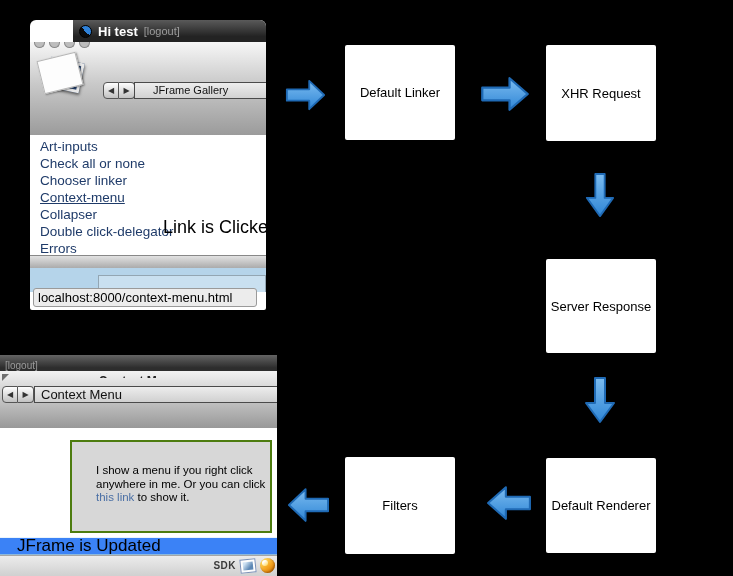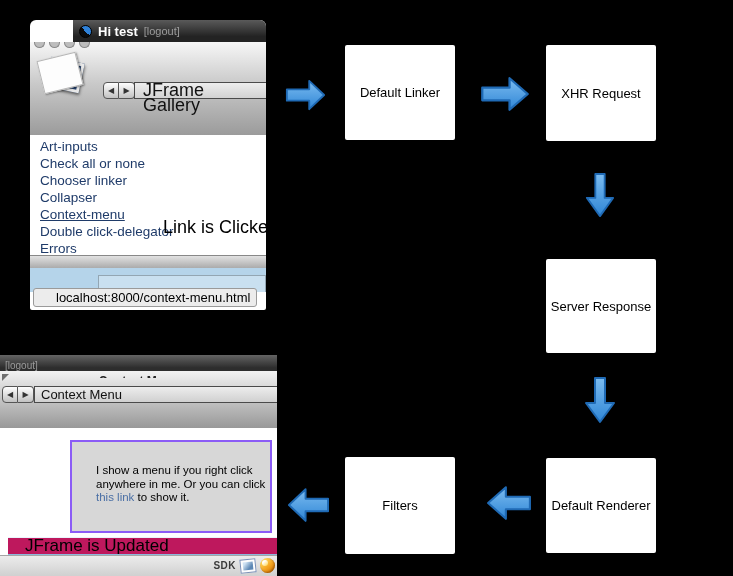--- a/index.html
+++ b/index.html
@@ -35,37 +35,37 @@
           background:linear-gradient(135deg,#e8f1f9 10%,#8fb4d6 55%,#cadeee 90%); }
   .segctl { position:absolute; left:73px; top:40px; height:17px; display:flex; }
   .segbtn { width:16px; height:17px; border:1px solid #555;
           background:linear-gradient(#fefefe,#c2c2c2); font-size:8px; line-height:15px;
           text-align:center; color:#333; }
   .segbtn.first { border-radius:4px 0 0 4px; }
   .segbtn.second { border-left:none; border-radius:0 4px 4px 0; }
   .navfield { position:absolute; left:104px; top:40px; right:0; height:17px;
           border:1px solid #4a4a4a; border-right:none;
           background:linear-gradient(#ededed,#d2d2d2);
-          font-size:18px; line-height:15px; padding-left:8px; color:#111; }
+          font-size:11px; line-height:15px; padding-left:18px; color:#111; }
   .w1-content { position:absolute; top:115px; left:0; right:0; height:140px;
           background:#fff; padding:3px 0 0 10px; }
   .glink { display:block; color:#1f3b69; font-size:13.5px; line-height:17px;
           text-decoration:none; cursor:pointer; }
   .glink.active { text-decoration:underline; }
   .w1-caption { position:absolute; left:133px; top:197px; font-size:18px;
           color:#000; white-space:nowrap; }
   .w1-hscroll { position:absolute; top:235px; left:0; right:0; height:13px;
           border-top:1px solid #888; background:linear-gradient(#e2e2e2,#ababab); }
   .w1-bluestrip { position:absolute; top:248px; left:0; right:0; height:24px;
           background:#b5d4ea; }
   .w1-bluepanel { position:absolute; left:68px; right:0; top:7px; height:17px;
           background:#c9e0f0; border:1px solid #93a6b3; border-bottom:none; }
   .w1-tooltip { position:absolute; left:3px; top:268px; width:224px; height:19px;
           background:#ececec; border:1px solid #9a9a9a; border-radius:3px;
-          font-size:13px; line-height:17px; padding-left:22px; color:#000;
+          font-size:13px; line-height:17px; padding-left:4px; color:#000;
           white-space:nowrap; }
 
   
   .flowbox { position:absolute; background:#fff; border-radius:2px;
           display:flex; align-items:center; justify-content:center;
           font-size:13px; color:#000; text-align:center; }
   #fb-linker   { left:345px; top:45px;  width:110px; height:95px; }
   #fb-xhr      { left:546px; top:45px;  width:110px; height:96px; }
   #fb-server   { left:546px; top:259px; width:110px; height:94px; }
   #fb-renderer { left:546px; top:458px; width:110px; height:95px; }
@@ -97,25 +97,25 @@
   .w2-fold { position:absolute; left:2px; top:3px; width:0; height:0;
           border-left:7px solid #6e6e6e; border-bottom:7px solid transparent; }
   .w2-seg { position:absolute; left:2px; top:15px; height:17px; display:flex; }
   .w2-field { position:absolute; left:34px; top:15px; right:0; height:17px;
           border:1px solid #4a4a4a; border-right:none;
           background:linear-gradient(#ededed,#d0d0d0);
           font-size:13px; line-height:15px; padding-left:6px; color:#111; }
   .w2-content { position:absolute; top:73px; left:0; right:0; height:109px;
           background:#fff; }
   .w2-graybox { position:absolute; left:70px; top:12px; width:202px; height:93px;
-          background:#d7d7d7; border:2px solid #8b5cf6;
+          background:#d7d7d7; border:2px solid #4d7c0f;
           padding:22px 0 0 24px; font-size:11.5px; line-height:13.5px; color:#000; }
   .w2-link { color:#4a6fa5; cursor:pointer; }
-  .w2-capbar { position:absolute; top:182px; left:8px; right:0; height:18px;
-          background:#be185d; border-top:1px solid #eaf4fc;
+  .w2-capbar { position:absolute; top:182px; left:0; right:0; height:18px;
+          background:#3b82f6; border-top:1px solid #eaf4fc;
           border-bottom:1px solid #8cb8dc; }
   .w2-caption { font-size:17px; line-height:16px; padding-left:17px; color:#000;
           white-space:nowrap; }
   .w2-status { position:absolute; top:200px; left:0; right:0; height:21px;
           background:linear-gradient(#ececec,#d0d0d0); border-top:1px solid #a5a5a5; }
   .w2-status-right { position:absolute; right:2px; top:2px; display:flex;
           align-items:center; gap:4px; }
   .sdk-label { font-size:10px; font-weight:bold; color:#3a3a3a; letter-spacing:.5px; }
   .mini-photo { width:16px; height:14px; background:#fdfdfd; border:1px solid #7a8fb5;
           transform:rotate(-6deg); position:relative; }
@@ -158,22 +158,22 @@
     <span class="segctl">
       <span class="segbtn first">◀</span>
       <span class="segbtn second">▶</span>
     </span>
     <span class="navfield">JFrame Gallery</span>
   </div>
   <div class="w1-content">
     <span class="glink">Art-inputs</span>
     <span class="glink">Check all or none</span>
     <span class="glink">Chooser linker</span>
+    <span class="glink active">Context-menu</span>
     <span class="glink">Collapser</span>
-    <span class="glink active">Context-menu</span>
     <span class="glink">Double click-delegator</span>
     <span class="glink">Errors</span>
     <span class="glink">Fit text (table)</span>
     <span class="glink">Fit text</span>
   </div>
   <div class="w1-caption">Link is Clicked</div>
   <div class="w1-hscroll"></div>
   <div class="w1-bluestrip">
     <span class="w1-bluepanel"></span>
   </div>

